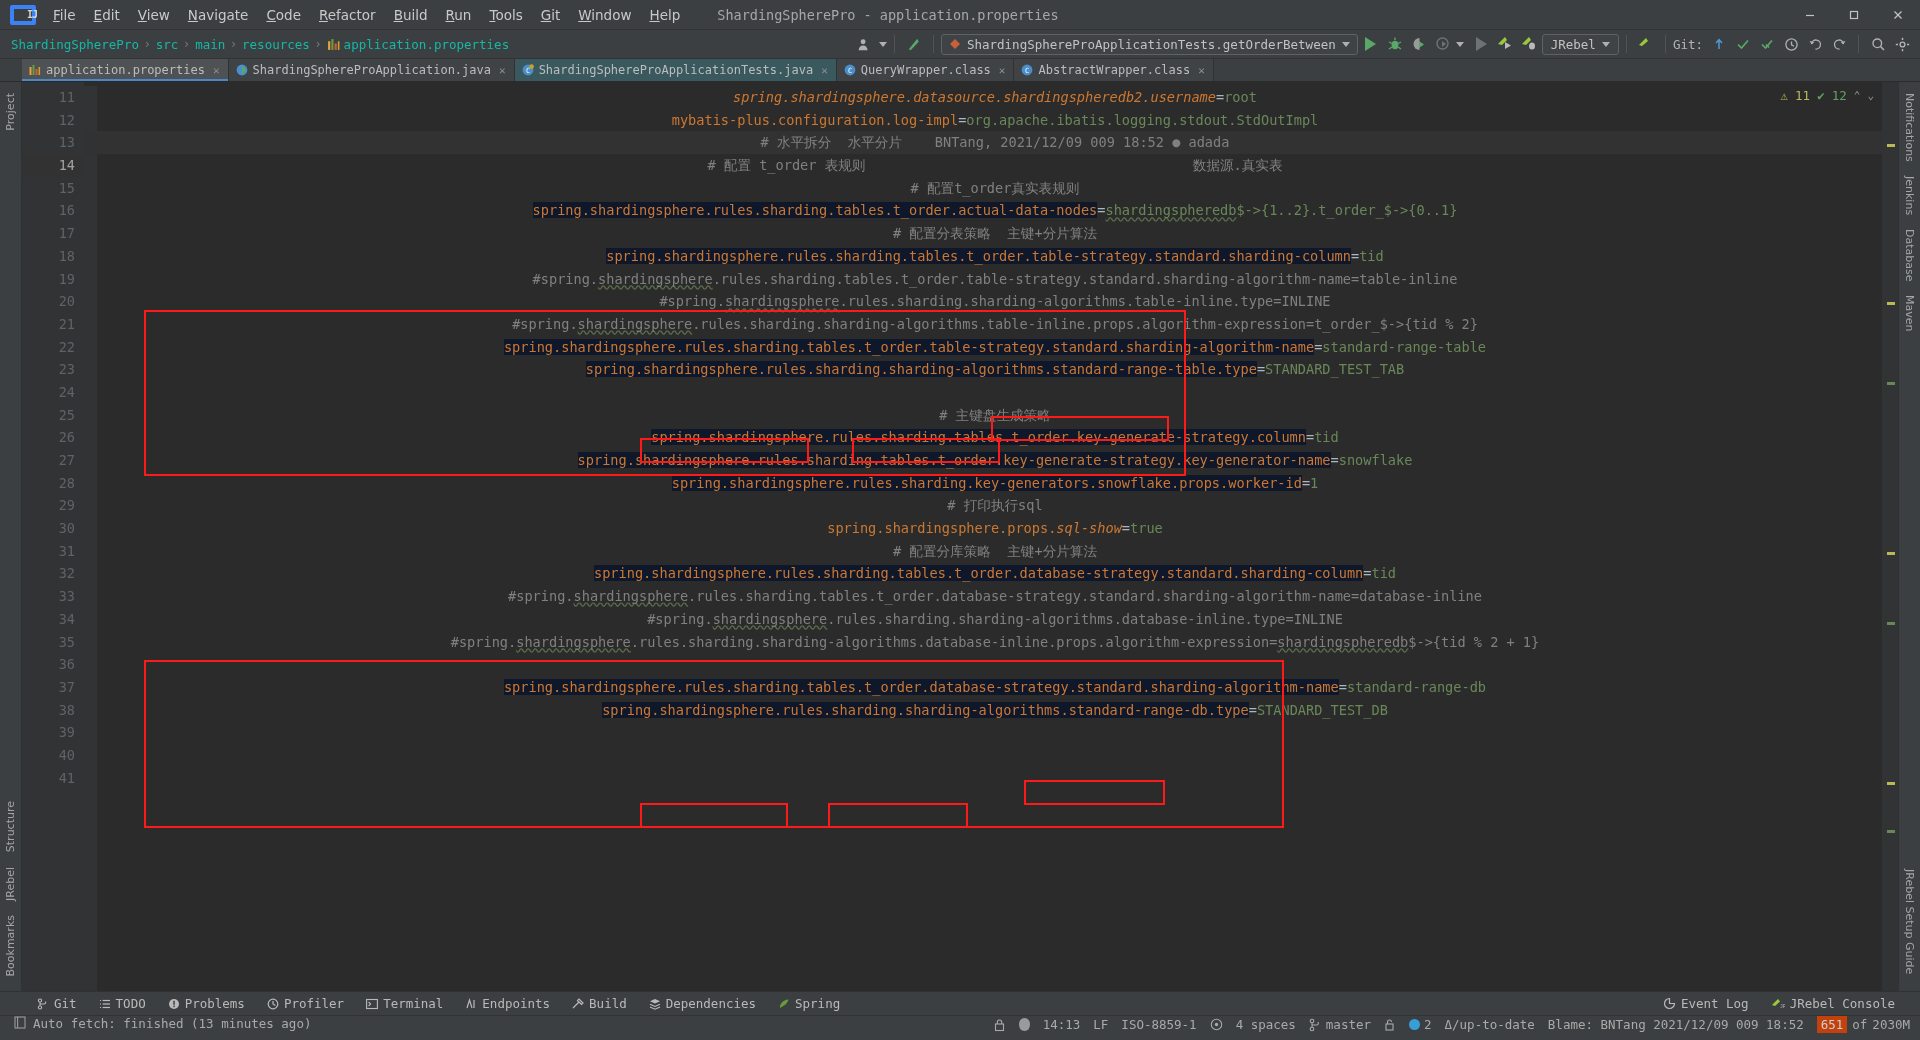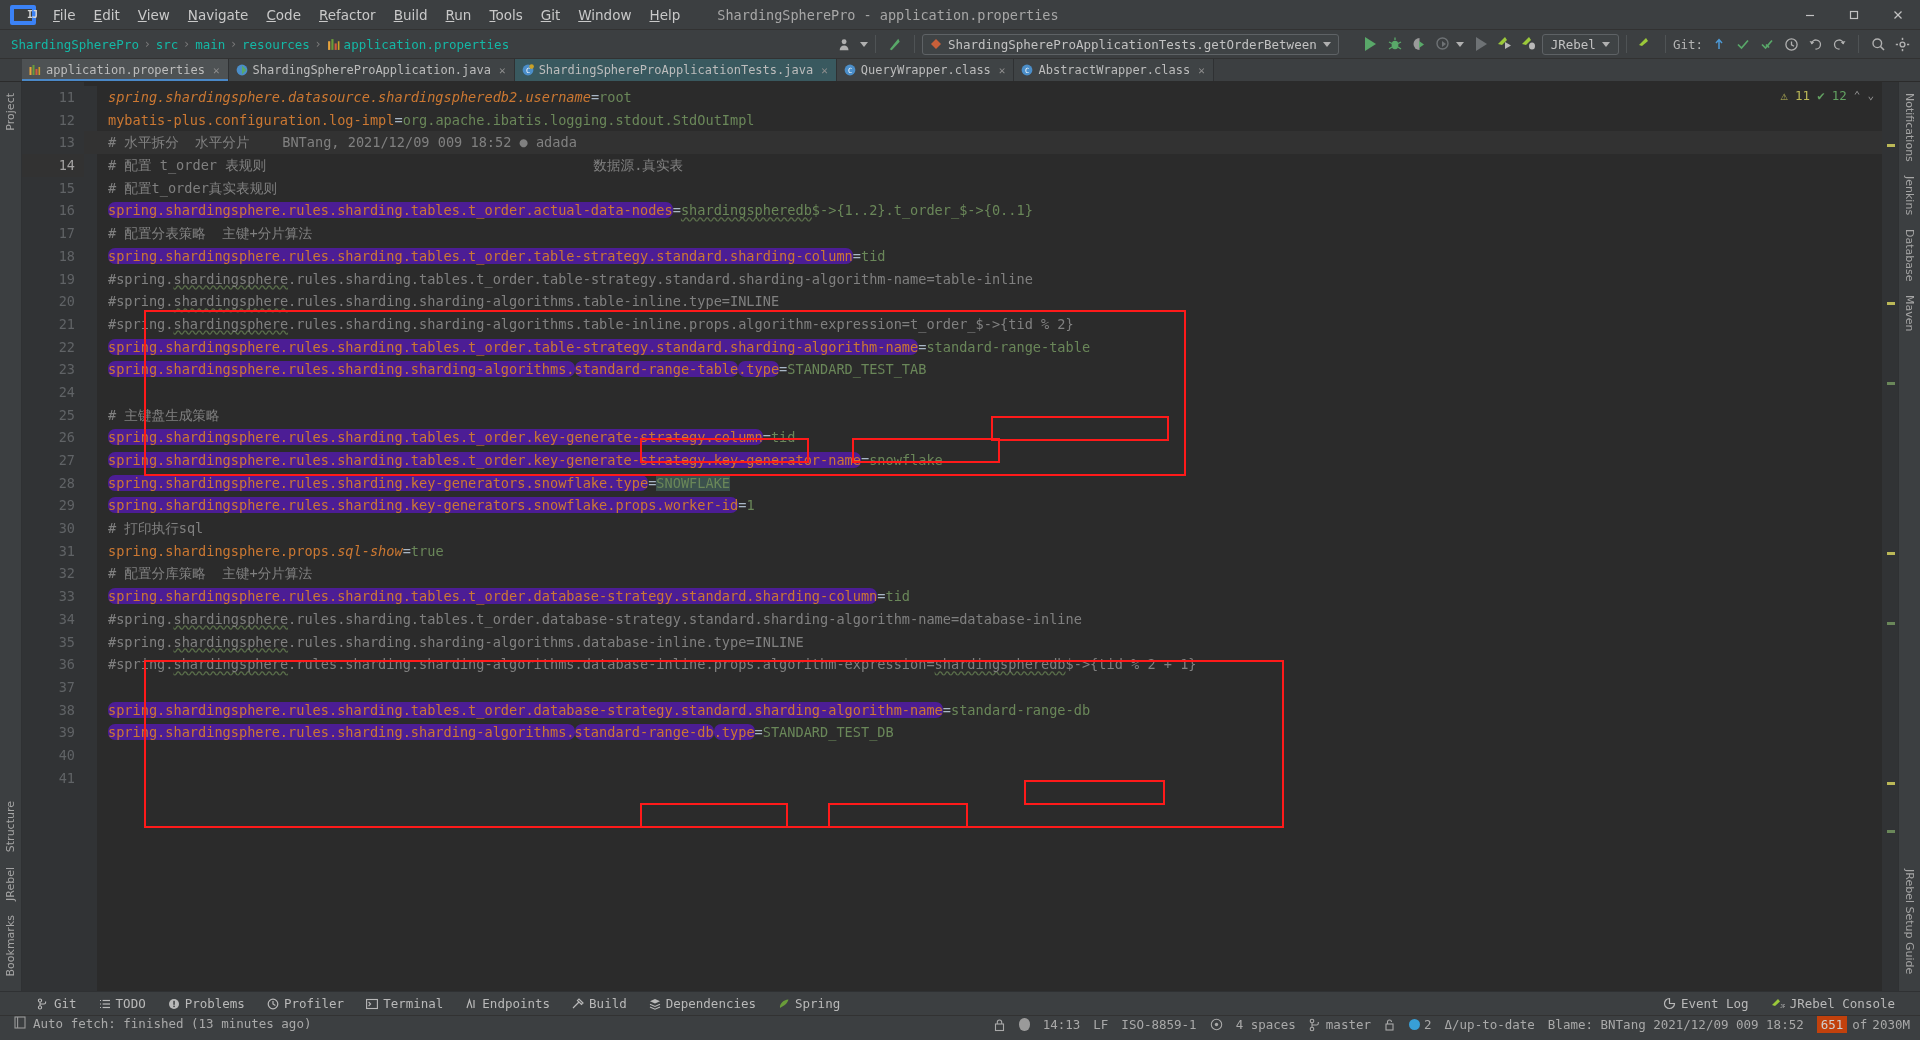--- a/index.html
+++ b/index.html
@@ -40,21 +40,21 @@
   .crumb-sep { color:#7a7a7a; font-size:12px; padding:0 3px; }
   .crumb-ico { width:13px;height:13px;display:inline-block;vertical-align:-2px;margin-right:4px; }
   .nav-right { margin-left:auto; display:flex; align-items:center; height:100%; padding-right:6px; }
   .tb-sep { width:1px;height:18px;background:#4f5355;margin:0 7px; }
   .tb-btn {
     width:24px;height:22px;display:flex;align-items:center;justify-content:center;
     color:#b6b6b6;font-size:13px;
   }
   .runcfg {
     display:flex;align-items:center;gap:6px;height:21px;border:1px solid #5e6265;border-radius:3px;
-    padding:0 7px; background:#3f4345; margin-right:20px;
+    padding:0 7px; background:#3f4345; margin-right:1px;
   }
   .runcfg .lbl { font-size:12.5px;color:#c2c2c2;font-family:"DejaVu Sans Mono", monospace; }
   .jrebel-box {
     display:flex;align-items:center;gap:6px;height:21px;border:1px solid #5e6265;border-radius:3px;
     padding:0 8px;background:#3f4345;
   }
   .jrebel-box .lbl{font-size:12.5px;color:#c2c2c2;font-family:"DejaVu Sans Mono", monospace;}
   .gitlabel{font-size:12.5px;color:#b4b4b4;font-family:"DejaVu Sans Mono", monospace;margin-right:4px;}
   .caret { width:0;height:0;border-left:4px solid transparent;border-right:4px solid transparent;border-top:5px solid #b0b0b0; }
   .tri-run { width:0;height:0;border-top:7px solid transparent;border-bottom:7px solid transparent;border-left:11px solid #59a869; }
@@ -98,31 +98,31 @@
     width:62px;flex:0 0 62px;background:#313335;text-align:right;
     font-family:"DejaVu Sans Mono", monospace;font-size:13.5px;color:#606366;
     padding-top:4px;
   }
   .gutter .ln { height:22.7px; line-height:22.7px; padding-right:9px; }
   .gutter .ln.cur { color:#a4a3a3; background:#323232; }
   .code-area {
     flex:1 1 auto; position:relative; background:#2b2b2b; overflow:hidden;
     font-family:"DejaVu Sans Mono", monospace; font-size:13.6px; padding-top:4px;
   }
-  .codeline { height:22.7px; line-height:22.7px; white-space:pre; padding-left:24px; position:relative; }
+  .codeline { height:22.7px; line-height:22.7px; white-space:pre; padding-left:24px; position:relative;text-align:center; }
   .codeline.cur { background:#323232; }
   .fold-stripe { position:absolute;left:0;top:4px;bottom:0;width:13px;background:#313335; }
 
   
   .k  { color:#cc7832; }            
   .ki { color:#cc7832; font-style:italic; }
   .v  { color:#6a8759; }            
   .eq { color:#a9b7c6; }
   .cm { color:#808080; }
-  .hl { background:#4c1d95;border-radius:7px; }        
+  .hl { background:#0f172a; }        
   .hlg{ background:#3b514d; }
   .spell { text-decoration: underline wavy #5a6f4a; text-decoration-skip-ink:none; }
 
   
   .redbox { position:absolute; border:2.5px solid #ff1a1a; pointer-events:none; }
 
   
   .inspect {
     width:16px;flex:0 0 16px;background:#313335;position:relative;
   }
@@ -464,21 +464,20 @@
           <div class="codeline"><span class="k hl">spring.shardingsphere.rules.sharding.tables.t_order.table-strategy.standard.sharding-column</span><span class="eq">=</span><span class="v">tid</span></div>
           <div class="codeline"><span class="cm">#spring.</span><span class="cm spell">shardingsphere</span><span class="cm">.rules.sharding.tables.t_order.table-strategy.standard.sharding-algorithm-name=table-inline</span></div>
           <div class="codeline"><span class="cm">#spring.</span><span class="cm spell">shardingsphere</span><span class="cm">.rules.sharding.sharding-algorithms.table-inline.type=INLINE</span></div>
           <div class="codeline"><span class="cm">#spring.</span><span class="cm spell">shardingsphere</span><span class="cm">.rules.sharding.sharding-algorithms.table-inline.props.algorithm-expression=t_order_$-&gt;{tid % 2}</span></div>
           <div class="codeline"><span class="k hl">spring.shardingsphere.rules.sharding.tables.t_order.table-strategy.standard.sharding-algorithm-name</span><span class="eq">=</span><span class="v">standard-range-table</span></div>
           <div class="codeline"><span class="k hl">spring.shardingsphere.rules.sharding.sharding-algorithms.</span><span class="k hl">standard-range-table</span><span class="k hl">.type</span><span class="eq">=</span><span class="v">STANDARD_TEST_TAB</span></div>
           <div class="codeline"></div>
           <div class="codeline"><span class="cm"># 主键盘生成策略</span></div>
           <div class="codeline"><span class="k hl">spring.shardingsphere.rules.sharding.tables.t_order.key-generate-strategy.column</span><span class="eq">=</span><span class="v">tid</span></div>
           <div class="codeline"><span class="k hl">spring.shardingsphere.rules.sharding.tables.t_order.key-generate-strategy.key-generator-name</span><span class="eq">=</span><span class="v">snowflake</span></div>
-          <div class="codeline"><span class="k hl">spring.shardingsphere.rules.sharding.key-generators.snowflake.type</span><span class="eq">=</span><span class="v hlg">SNOWFLAKE</span></div>
           <div class="codeline"><span class="k hl">spring.shardingsphere.rules.sharding.key-generators.snowflake.props.worker-id</span><span class="eq">=</span><span class="v">1</span></div>
           <div class="codeline"><span class="cm"># 打印执行sql</span></div>
           <div class="codeline"><span class="k">spring.shardingsphere.props.</span><span class="ki">sql-show</span><span class="eq">=</span><span class="v">true</span></div>
           <div class="codeline"><span class="cm"># 配置分库策略  主键+分片算法</span></div>
           <div class="codeline"><span class="k hl">spring.shardingsphere.rules.sharding.tables.t_order.database-strategy.standard.sharding-column</span><span class="eq">=</span><span class="v">tid</span></div>
           <div class="codeline"><span class="cm">#spring.</span><span class="cm spell">shardingsphere</span><span class="cm">.rules.sharding.tables.t_order.database-strategy.standard.sharding-algorithm-name=database-inline</span></div>
           <div class="codeline"><span class="cm">#spring.</span><span class="cm spell">shardingsphere</span><span class="cm">.rules.sharding.sharding-algorithms.database-inline.type=INLINE</span></div>
           <div class="codeline"><span class="cm">#spring.</span><span class="cm spell">shardingsphere</span><span class="cm">.rules.sharding.sharding-algorithms.database-inline.props.algorithm-expression=</span><span class="cm spell">shardingspheredb</span><span class="cm">$-&gt;{tid % 2 + 1}</span></div>
           <div class="codeline"></div>
           <div class="codeline"><span class="k hl">spring.shardingsphere.rules.sharding.tables.t_order.database-strategy.standard.sharding-algorithm-name</span><span class="eq">=</span><span class="v">standard-range-db</span></div>

